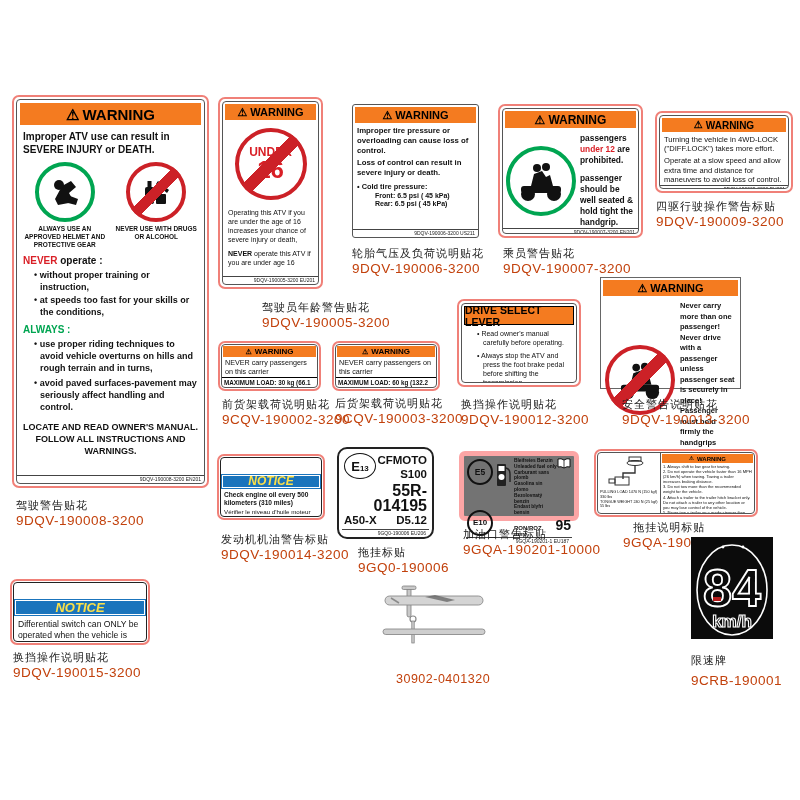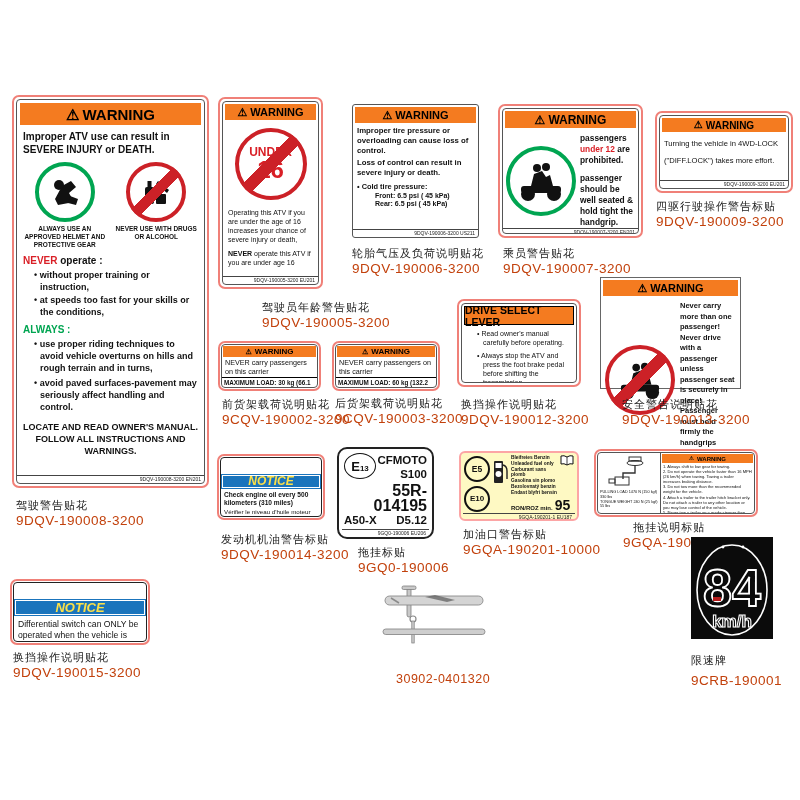--- a/index.html
+++ b/index.html
@@ -151,21 +151,22 @@
   <div class="cap-cn">乘员警告贴花</div>
   <div class="cap-code">9DQV-190007-3200</div>
 </div>
 
 <div class="abs lbl" style="left:655px;top:111px;width:138px;height:82px;">
   <div class="inner">
     <div class="whead" style="height:14px;font-size:10px;margin:2px 2px 0;">
       <span class="wtri">⚠</span>
       <span>WARNING</span>
     </div>
-    <p style="font-size:7.6px;line-height:17px;padding:3px 4px 0;">Turning the vehicle in 4WD-LOCK ("DIFF.LOCK") takes more effort.</p>
+    <p style="font-size:7.6px;line-height:9px;padding:3px 4px 0;">Turning the vehicle in 4WD-LOCK ("DIFF.LOCK") takes more effort.</p>
+    <p style="font-size:7.6px;line-height:9.5px;padding:3px 4px 0;">Operate at a slow speed and allow extra time and distance for maneuvers to avoid loss of control.</p>
     <div class="code-row">9DQV-190009-3200  EU201</div>
   </div>
 </div>
 <div class="abs" style="left:656px;top:199px;">
   <div class="cap-cn">四驱行驶操作警告标贴</div>
   <div class="cap-code">9DQV-190009-3200</div>
 </div>
 
 <div class="abs lbl" style="left:218px;top:341px;width:103px;height:50px;padding:1px;">
   <div class="inner">
@@ -268,21 +269,21 @@
     <span>A50-X</span>
     <span>D5.12</span>
   </div>
   <div class="code-row" style="margin:auto -2px 0;">9GQ0-190006  EU206</div>
 </div>
 <div class="abs" style="left:358px;top:545px;">
   <div class="cap-cn">拖挂标贴</div>
   <div class="cap-code">9GQ0-190006</div>
 </div>
 
-<div class="abs" style="left:459px;top:451px;width:120px;height:70px;border:2px solid #fca5a5;border-radius:6px;background:#fef9c3;display:flex;flex-direction:column;padding:2px 3px 0;">
+<div class="abs" style="left:459px;top:451px;width:120px;height:70px;border:5px solid #fca5a5;border-radius:6px;background:#737373;display:flex;flex-direction:column;padding:2px 3px 0;">
   <div style="display:flex;gap:3px;flex:1;">
     <div style="display:flex;flex-direction:column;justify-content:space-between;padding:1px 0;">
       <div style="width:22px;height:22px;border:2px solid #111;border-radius:50%;display:flex;align-items:center;justify-content:center;font-size:8.5px;font-weight:bold;">E5</div>
       <div style="width:22px;height:22px;border:2px solid #111;border-radius:50%;display:flex;align-items:center;justify-content:center;font-size:8px;font-weight:bold;">E10</div>
     </div>
     <svg width="15" height="30" viewBox="0 0 15 30" style="margin-top:2px;flex:none;">
       <rect x="1" y="4" width="9" height="22" rx="1" fill="#222"></rect>
       <rect x="2.5" y="6" width="6" height="5" fill="#fff"></rect>
       <circle cx="5.5" cy="17" r="3" fill="#fff"></circle>
       <path d="M10 8 q4 1 4 6 v8" stroke="#222" stroke-width="1.4" fill="none"></path>

